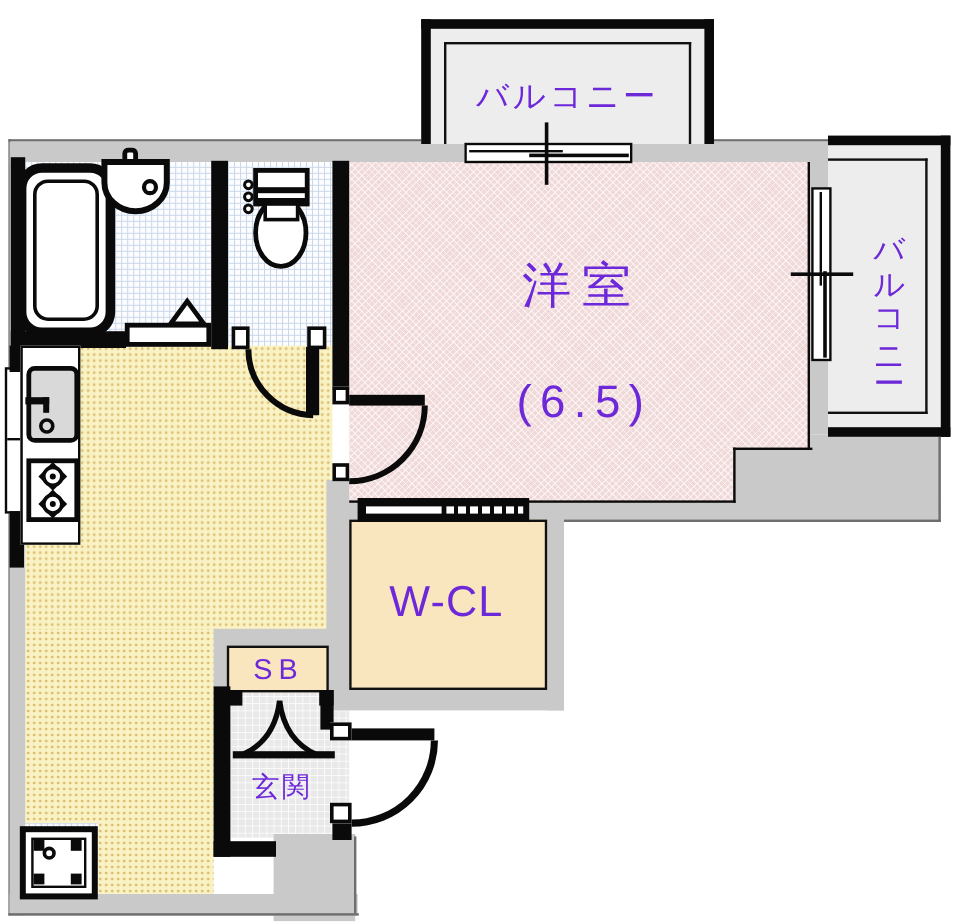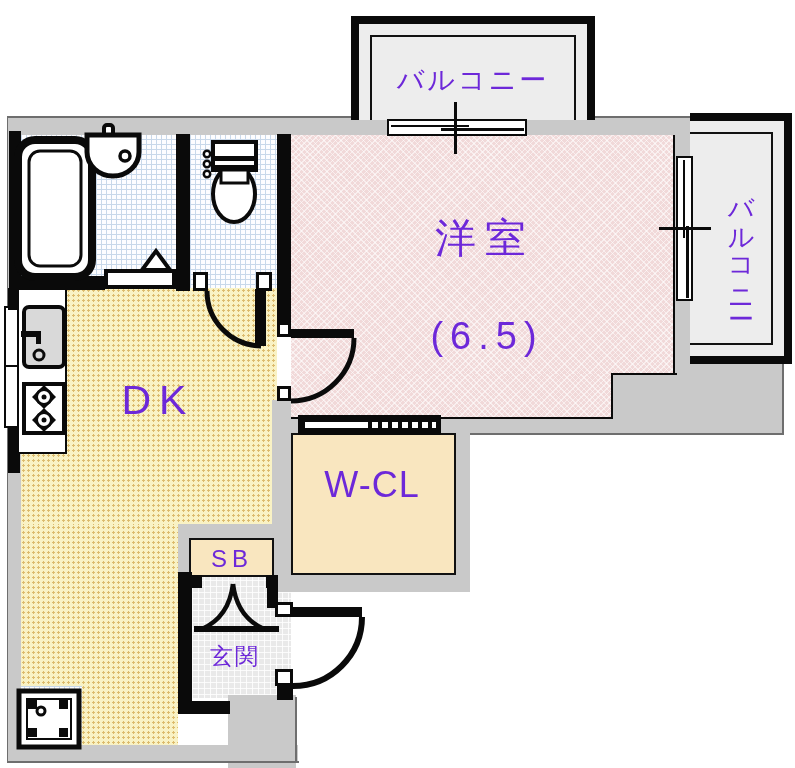--- a/index.html
+++ b/index.html
@@ -196,18 +196,17 @@
 
     <g>
       <path d="M 233 584 Q 229 617 202 629" fill="none" stroke="#0a0a0a" stroke-width="4.5"></path>
       <path d="M 233 584 Q 237 617 264 629" fill="none" stroke="#0a0a0a" stroke-width="4.5"></path>
       <rect x="194" y="626" width="85" height="6" fill="#0a0a0a"></rect>
     </g>
   </svg>
 
   <div class="lbl" style="left:485px;top:238px;font-size:41px;letter-spacing:9px;">洋室</div>
   <div class="lbl" style="left:487px;top:300px;font-size:38px;letter-spacing:7px;margin-top:36px;">(6.5)</div>
-  <div class="lbl" style="left:158px;top:400px;font-size:41px;letter-spacing:8px;">DK</div>
-  <div class="lbl" style="left:372px;top:485px;font-size:36px;letter-spacing:1px;">W-CL</div>
+  <div class="lbl" style="left:372px;top:501px;font-size:36px;letter-spacing:1px;">W-CL</div>
   <div class="lbl" style="left:232px;top:559px;font-size:24px;letter-spacing:5px;">SB</div>
   <div class="lbl" style="left:235px;top:656px;font-size:23px;letter-spacing:2px;">玄関</div>
 
 </div>
 
 </body></html>

